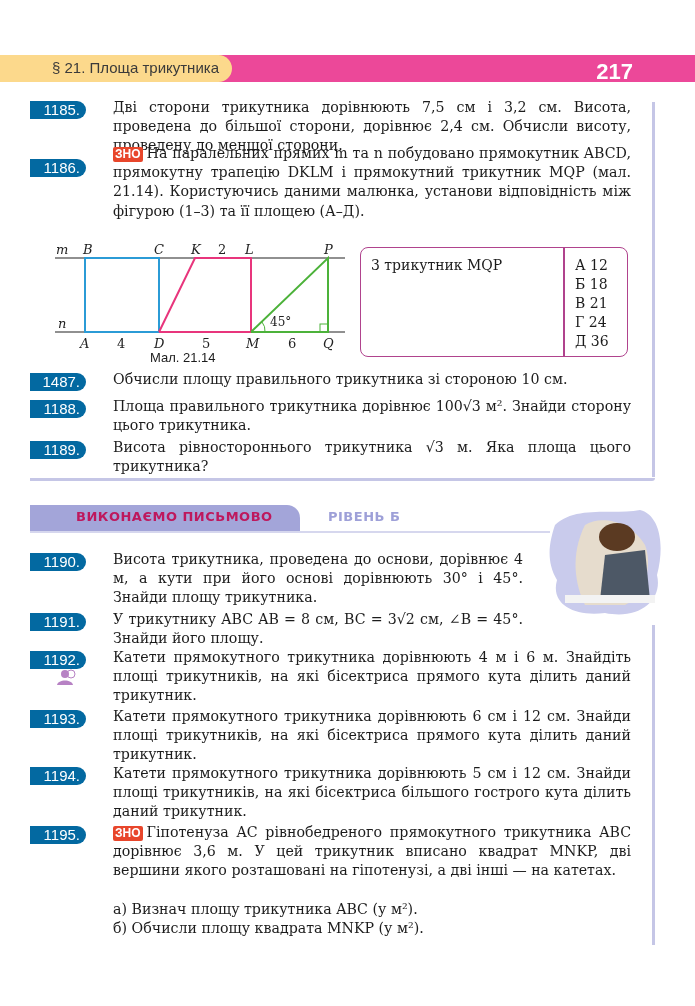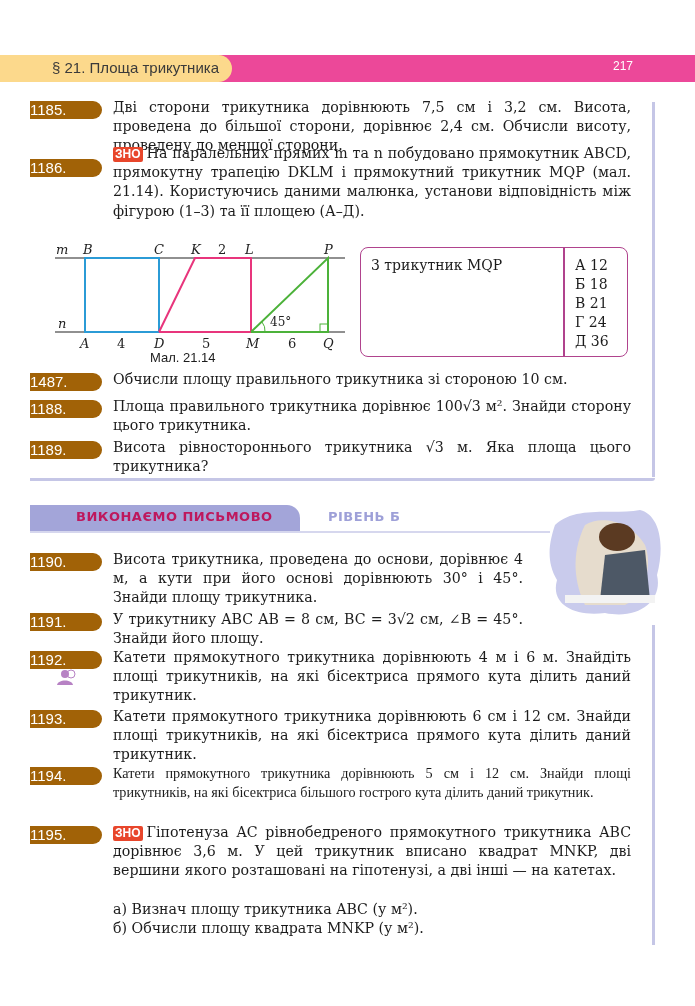--- a/index.html
+++ b/index.html
@@ -4,24 +4,24 @@
 <style>
   html,body{margin:0;padding:0;background:#fff;}
   body{width:695px;height:1006px;position:relative;overflow:hidden;
        font-family:"DejaVu Serif","Liberation Serif",serif;color:#1c1c1c;}
   .header{position:absolute;left:0;top:55px;width:695px;height:27px;background:#ec4899;}
   .header-sec{position:absolute;left:0;top:0;height:27px;width:232px;background:#fcd98c;
        border-radius:0 14px 14px 0;}
   .header-title{position:absolute;left:52px;top:4px;font-family:"Liberation Sans",sans-serif;
        font-size:15px;color:#3a3a3a;}
   .header-page{position:absolute;right:62px;top:4px;font-family:"Liberation Sans",sans-serif;
-       font-weight:normal;font-size:12px;color:#fff;}
+       font-weight:bold;font-size:22px;color:#fff;}
   .panel-line{position:absolute;background:#c5c6e6;}
-  .num{position:absolute;left:30px;width:72px;height:18px;background:#a16207;border-radius:0 9px 9px 0;
-       color:#fff;font-family:"Liberation Sans",sans-serif;font-size:15px;text-align:left;padding-right:6px;
+  .num{position:absolute;left:30px;width:56px;height:18px;background:#0369a1;border-radius:0 9px 9px 0;
+       color:#fff;font-family:"Liberation Sans",sans-serif;font-size:15px;text-align:right;padding-right:6px;
        line-height:18px;box-sizing:border-box;}
   .txt{position:absolute;left:113px;width:518px;font-size:14.2px;line-height:19.2px;text-align:justify;}
   .zno{display:inline-block;background:#e8462b;color:#fff;font-family:"Liberation Sans",sans-serif;
        font-weight:bold;font-size:12px;line-height:15px;padding:0 2px;border-radius:2px;margin-right:4px;}
   .fig{position:absolute;left:50px;top:238px;width:300px;height:130px;}
   .caption{position:absolute;left:150px;top:350px;font-family:"Liberation Sans",sans-serif;font-size:13px;}
   .match{position:absolute;left:360px;top:247px;width:268px;height:110px;border:1.5px solid #b0438d;
        border-radius:8px;box-sizing:border-box;font-size:14px;}
   .match-left{position:absolute;left:10px;top:8px;line-height:19px;}
   .match-div{position:absolute;left:202px;top:0;width:1.5px;height:108px;background:#b0438d;}
@@ -128,18 +128,18 @@
   <div class="num" style="top:651px;">1192.</div>
   <svg class="pair-icon" viewBox="0 0 26 18">
     <circle cx="10" cy="6" r="4" fill="#b782c4"></circle>
       <circle cx="16" cy="6" r="4" fill="none" stroke="#b782c4"></circle>
     <path d="M2,17 C3,11 17,11 18,17Z" fill="#b782c4"></path>
   </svg>
   <div class="txt" style="top:648px;">Катети прямокутного трикутника дорівнюють 4 м і 6 м. Знайдіть площі трикутників, на які бісектриса прямого кута ділить даний трикутник.</div>
   <div class="num" style="top:710px;">1193.</div>
   <div class="txt" style="top:707px;">Катети прямокутного трикутника дорівнюють 6 см і 12 см. Знайди площі трикутників, на які бісектриса прямого кута ділить даний трикутник.</div>
   <div class="num" style="top:767px;">1194.</div>
-  <div class="txt" style="top:764px;font-family:Liberation Serif, serif;">Катети прямокутного трикутника дорівнюють 5 см і 12 см. Знайди площі трикутників, на які бісектриса більшого гострого кута ділить даний трикутник.</div>
+  <div class="txt" style="top:764px;">Катети прямокутного трикутника дорівнюють 5 см і 12 см. Знайди площі трикутників, на які бісектриса більшого гострого кута ділить даний трикутник.</div>
   <div class="num" style="top:826px;">1195.</div>
   <div class="txt" style="top:823px;"><span class="zno">ЗНО</span><span>Гіпотенуза AC рівнобедреного прямокутного трикутника ABC дорівнює 3,6 м. У цей трикутник вписано квадрат MNKP, дві вершини якого розташовані на гіпотенузі, а дві інші — на катетах.</span></div>
   <div class="txt" style="top:900px;">а) Визнач площу трикутника ABC (у м²).</div>
   <div class="txt" style="top:919px;">б) Обчисли площу квадрата MNKP (у м²).</div>
 </div>
 
 </body></html>

